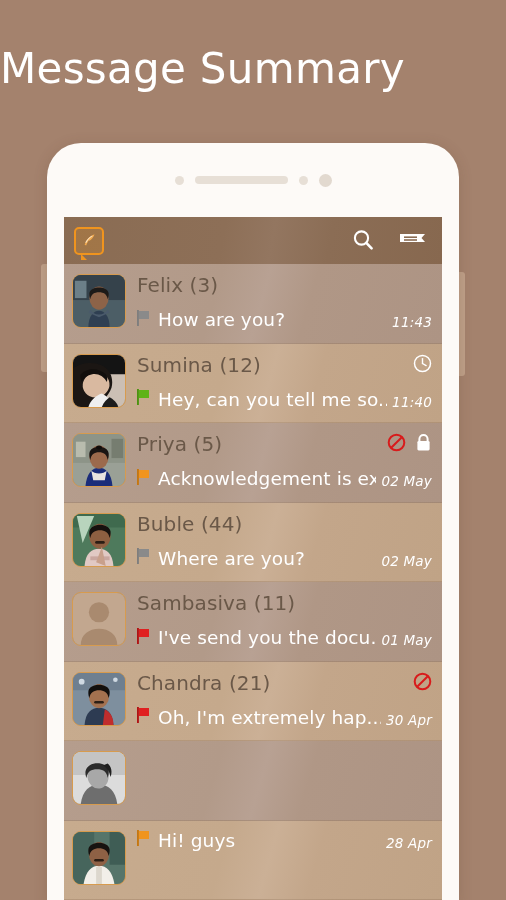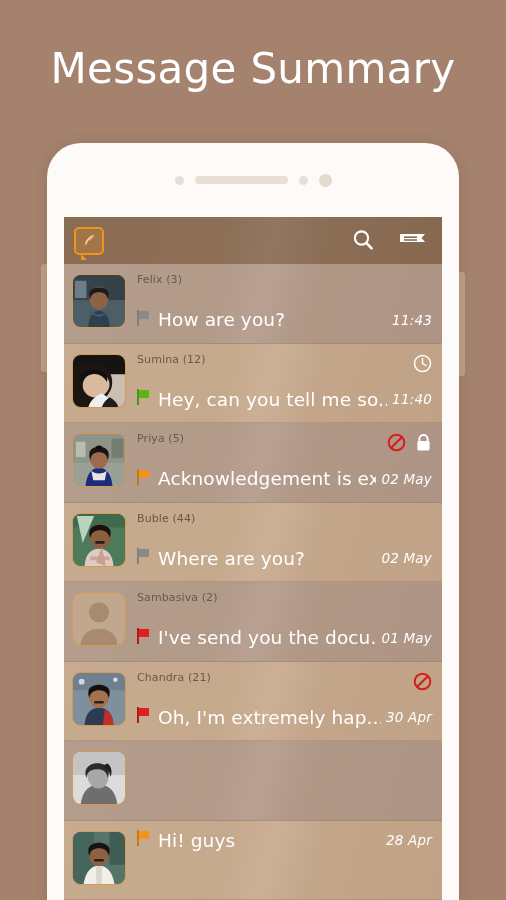--- a/index.html
+++ b/index.html
@@ -7,21 +7,20 @@
   body {
     background:#a4826d;
     font-family:"DejaVu Sans", sans-serif;
     position:relative;
   }
 
   
   .page-title {
     position:absolute;
     top:44px; left:0; width:506px;
-    text-align:center;
     color:#ffffff;
     font-size:42px;
     font-weight:400;
     letter-spacing:0.3px;
     font-family:"DejaVu Sans", sans-serif;
   }
 
   
   .phone {
     position:absolute;
@@ -119,30 +118,30 @@
     display:flex;
     flex-direction:column;
     justify-content:space-between;
     height:58px;
     padding-top:1px;
   }
   .row-top {
     display:flex; align-items:flex-start; justify-content:space-between;
   }
   .sender-name {
-    font-size:11px;
+    font-size:20px;
     color:#6a5848;
     white-space:nowrap;
     overflow:hidden;
     letter-spacing:0.1px;
   }
   .status-icons { display:flex; align-items:center; gap:9px; flex:0 0 auto; padding-top:1px; }
 
   .row-bottom {
-    display:flex; align-items:center;
+    display:flex; align-items:flex-end;
   }
   .flag-icon { flex:0 0 auto; margin-right:8px; align-self:center; }
   .preview-text {
     font-size:18.5px;
     color:#ffffff;
     white-space:nowrap;
     overflow:hidden;
     flex:1;
     min-width:0;
     letter-spacing:0.1px;
@@ -346,21 +345,21 @@
     <div class="msg-row tone-a">
       <div class="avatar">
         <svg viewBox="0 0 54 54" preserveAspectRatio="none" aria-hidden="true">
           <rect width="54" height="54" fill="#c2a78f"></rect>
           <circle cx="27" cy="20" r="10.5" fill="#a98a6f"></circle>
           <path d="M8 54c0-11 8.6-17 19-17s19 6 19 17z" fill="#a98a6f"></path>
         </svg>
       </div>
       <div class="msg-body">
         <div class="row-top">
-          <span class="sender-name">Sambasiva (2)</span>
+          <span class="sender-name">Sambasiva (11)</span>
           <span class="status-icons"></span>
         </div>
         <div class="row-bottom">
           <span class="flag-icon">
             <svg width="13" height="16" viewBox="0 0 13 16" aria-hidden="true">
               <rect x="0" y="0" width="1.9" height="16" fill="#b01414"></rect>
               <path d="M2 1 H12 V9 H2 Z" fill="#e02020"></path>
             </svg>
           </span>
           <span class="preview-text">I've send you the docu...</span>

